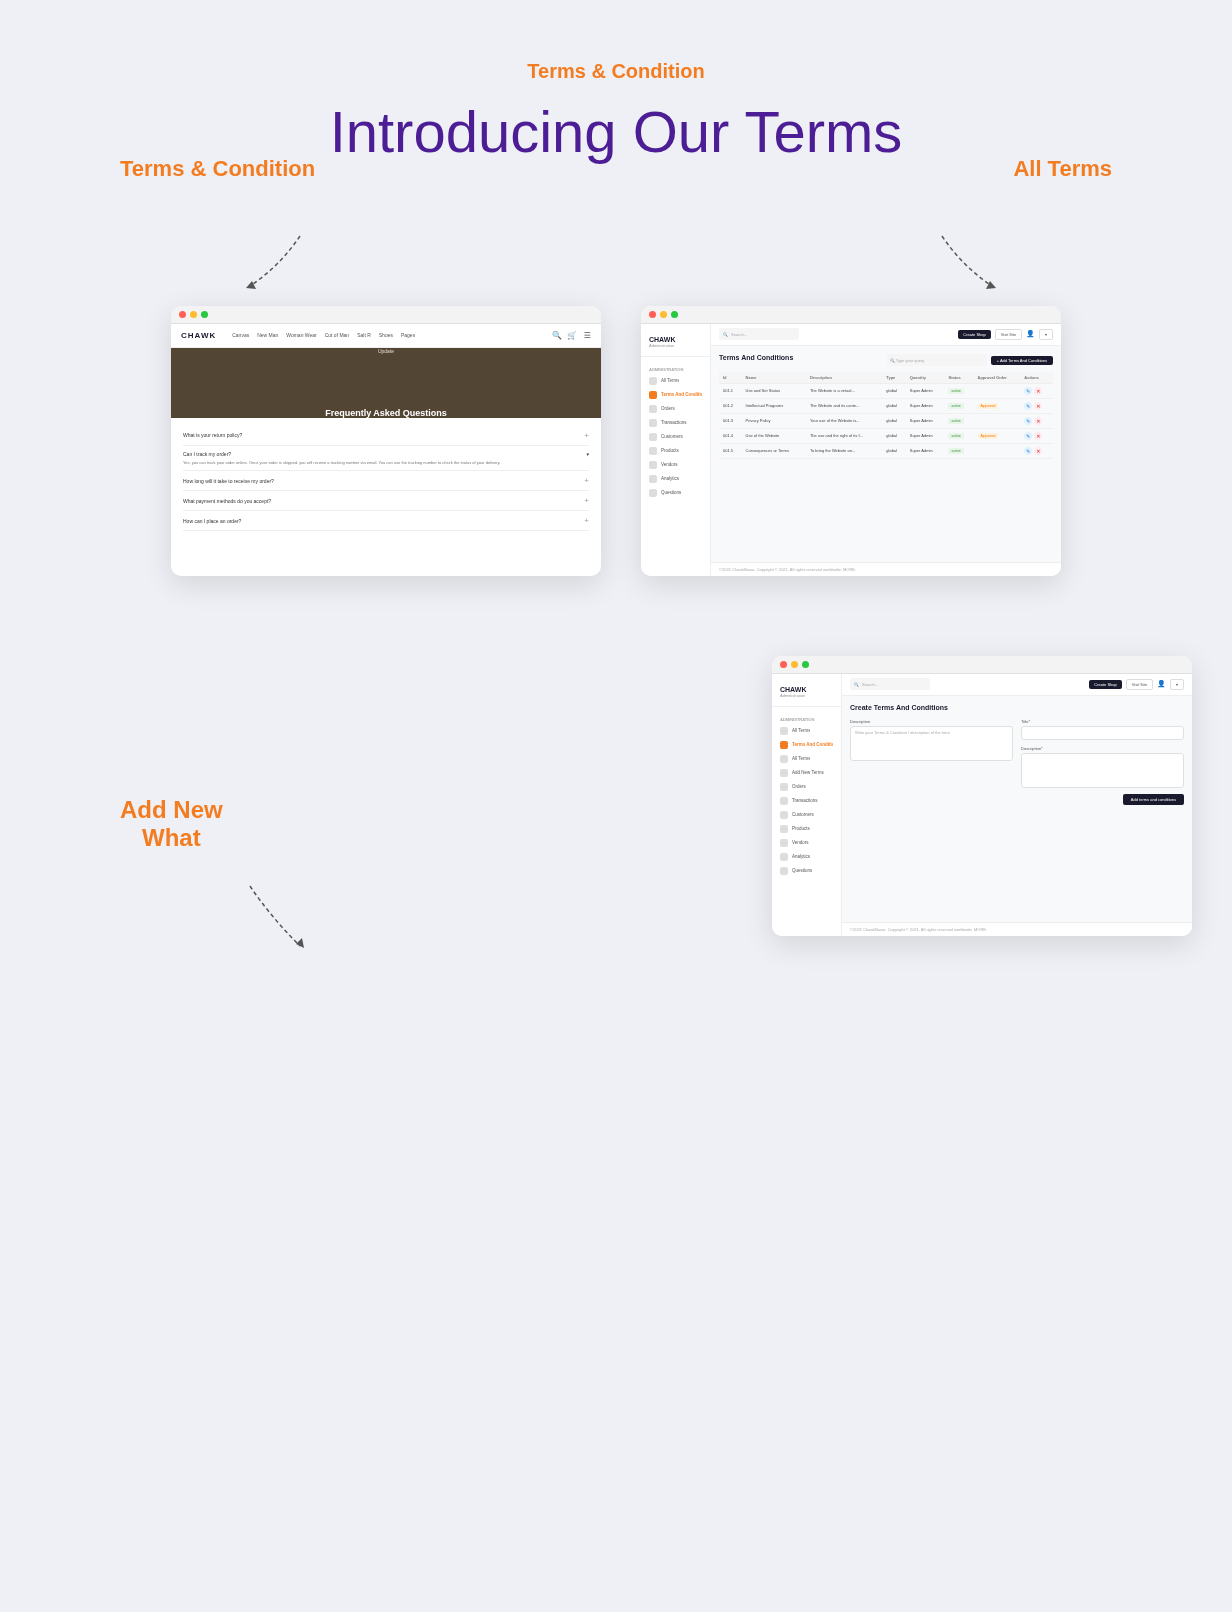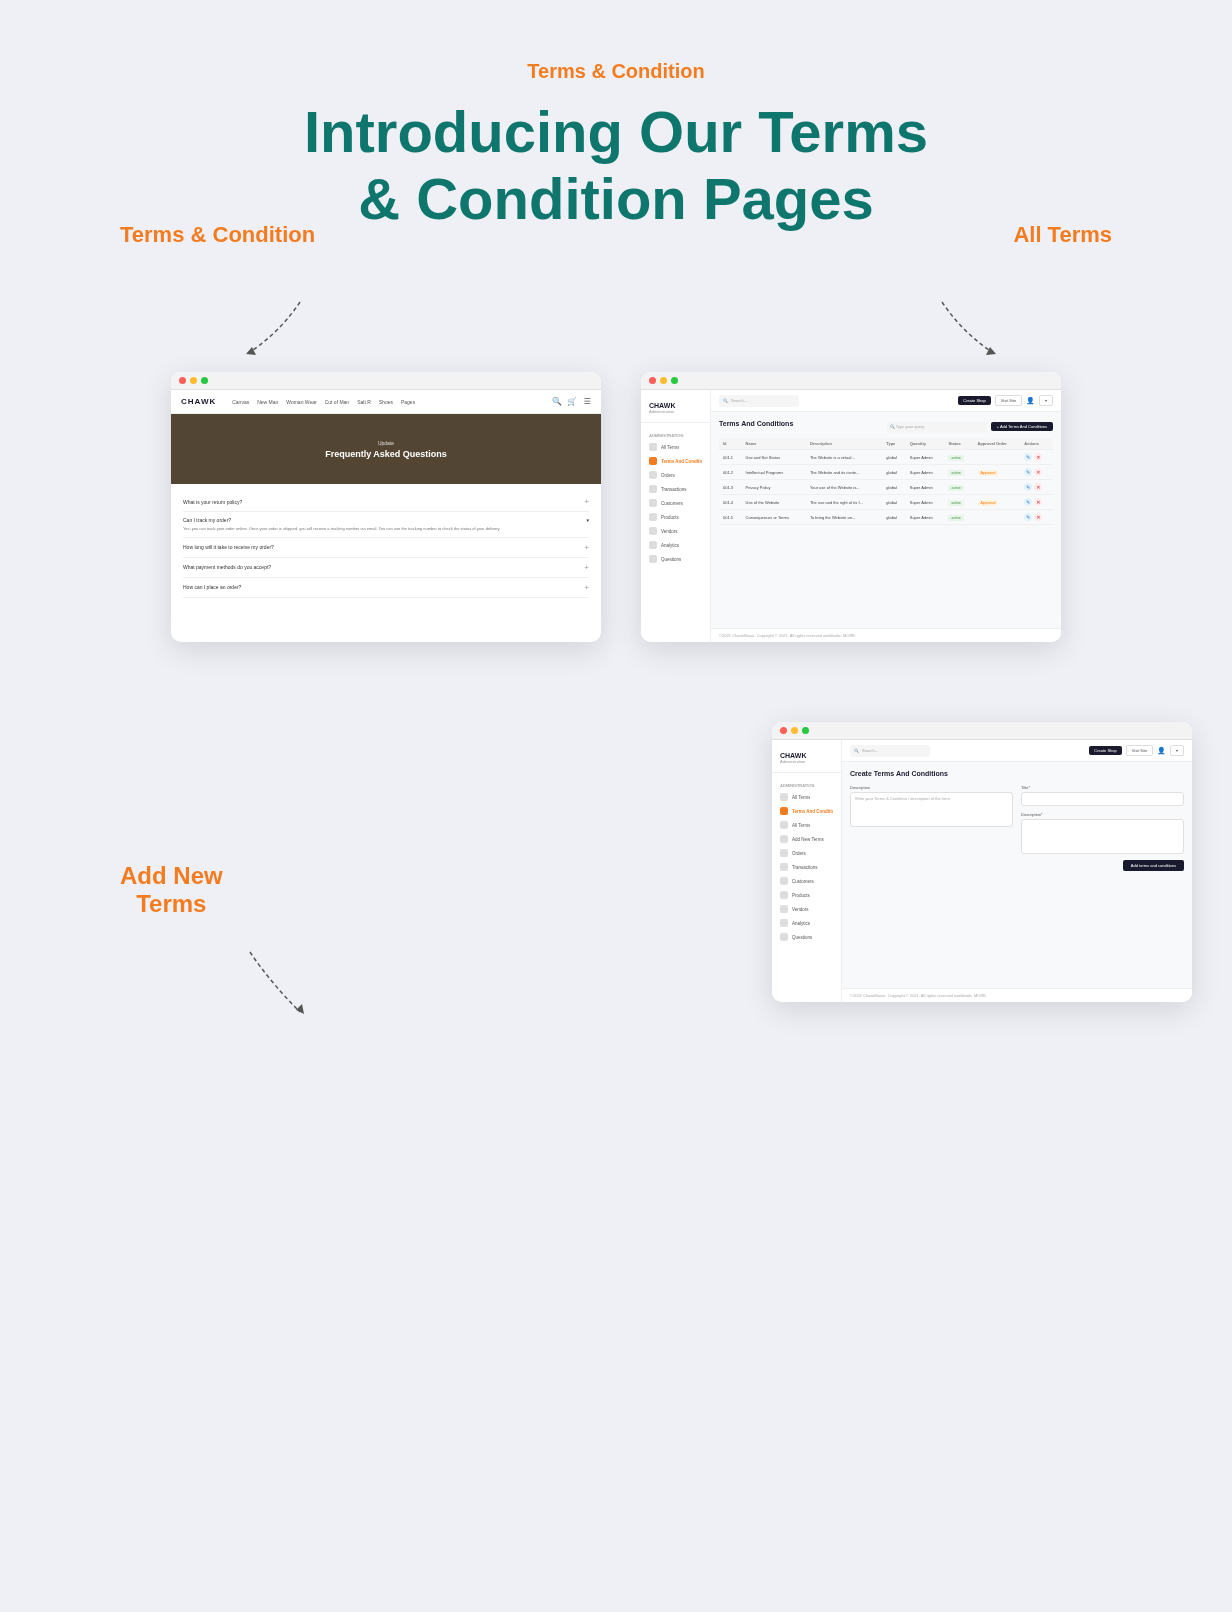--- a/index.html
+++ b/index.html
@@ -24,22 +24,22 @@
     .badge-label {
       color: #f47c20;
       font-size: 20px;
       font-weight: 700;
       margin-bottom: 16px;
       display: block;
     }
 
     .main-title {
       font-size: 58px;
-      font-weight: 700;
-      color: #0f766e;
+      font-weight: 400;
+      color: #4c1d95;
       line-height: 1.15;
       max-width: 700px;
     }
 
     
     .screenshots-area {
       width: 100%;
       position: relative;
       display: flex;
       flex-direction: column;
@@ -164,21 +164,21 @@
       gap: 6px;
       font-size: 8px;
       color: #555;
     }
 
     .faq-hero {
       background: linear-gradient(rgba(0,0,0,0.4), rgba(0,0,0,0.4)), #8b7355;
       height: 70px;
       display: flex;
       align-items: center;
-      justify-content: center;
+      justify-content: space-between;
       flex-direction: column;
     }
 
     .faq-hero-subtitle {
       font-size: 5px;
       color: rgba(255,255,255,0.8);
       margin-bottom: 3px;
     }
 
     .faq-hero-title {
@@ -540,21 +540,20 @@
       align-items: center;
     }
   </style>
 </head>
 <body>
 
 <div class="header-section">
   <span class="badge-label">Terms &amp; Condition</span>
   <h1 class="main-title">
     <span>Introducing Our Terms</span><br>
-    <span>&amp; Condition Pages</span>
   </h1>
 </div>
 
 <div class="screenshots-area">
 
   <div class="top-screenshots-wrapper">
 
     <div class="curved-label label-terms-condition">
       <div>Terms &amp; Condition</div>
     </div>
@@ -807,21 +806,21 @@
         </div>
       </div>
 
     </div>
   </div>
 
   <div class="bottom-row">
 
     <div class="curved-label" style="position:absolute;left:80px;top:140px;font-size:24px;font-weight:700;color:#f47c20;text-align:center;">
       <div>Add New</div>
-      <div>Terms</div>
+      <div>What</div>
     </div>
 
     <svg style="position:absolute;left:190px;top:220px;width:100px;height:80px;" viewBox="0 0 100 80" fill="none" xmlns="http://www.w3.org/2000/svg">
       <path d="M 20 10 Q 40 40 70 70" stroke="#555" stroke-width="1.5" fill="none" stroke-dasharray="4,3"></path>
       <polygon points="74,72 66,68 72,62" fill="#555"></polygon>
     </svg>
 
     <div class="screenshot-frame bottom">
       <div class="window-chrome">
         <div class="dot dot-red"></div>

